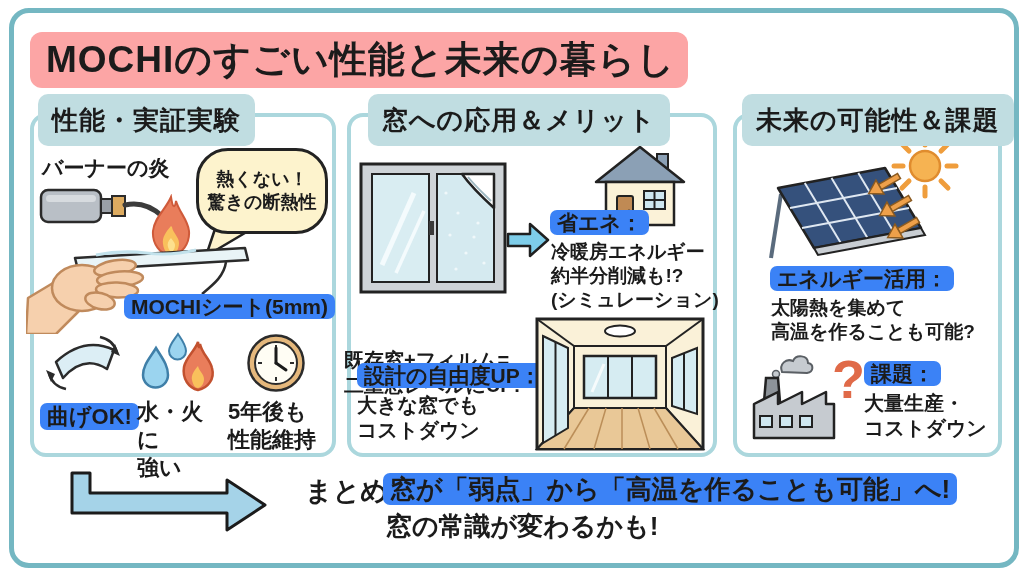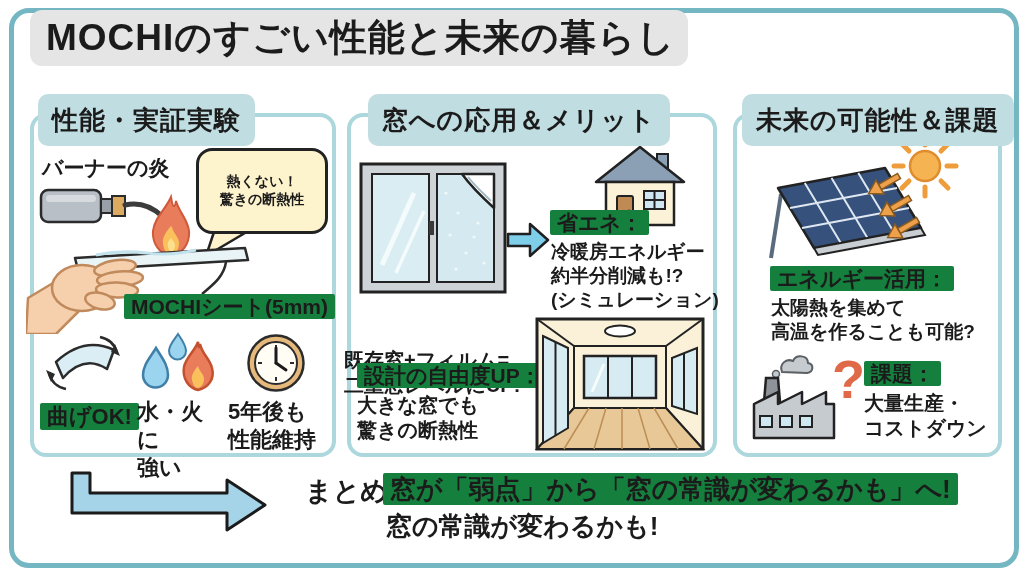--- a/index.html
+++ b/index.html
@@ -2,43 +2,43 @@
 <html><head>
 <meta charset="utf-8">
 <style>
   html,body{margin:0;padding:0;}
   body{
     width:1024px;height:572px;position:relative;overflow:hidden;background:#ffffff;
     font-family:"Liberation Sans","DejaVu Sans",sans-serif;font-weight:700;color:#1b1b1b;
   }
   .abs{position:absolute;}
   .pre{white-space:pre-line;line-height:1.27;}
-  .hl{background:#15803d;border-radius:2px;padding:1px 7px;box-decoration-break:clone;}
+  .hl{background:#3b82f6;border-radius:7px;padding:1px 7px;box-decoration-break:clone;}
   .outer-border{
     left:9px;top:8px;width:1000px;height:550px;
     border:5px solid #74b7c2;border-radius:20px;
   }
   .title-bar{
-    left:30px;top:10px;width:658px;height:56px;background:#e5e5e5;border-radius:12px;
+    left:30px;top:32px;width:658px;height:56px;background:#fca5a5;border-radius:12px;
     display:flex;align-items:center;padding-left:16px;box-sizing:border-box;
     font-size:37px;letter-spacing:1px;
   }
   .panel{top:113px;height:344px;border:4px solid #abd7dd;border-radius:16px;background:#fff;box-sizing:border-box;}
   .panel1{left:30px;width:306px;}
   .panel2{left:347px;width:370px;}
   .panel3{left:733px;width:269px;}
   .pill{
     top:94px;height:52px;background:#c0dde1;border-radius:10px;z-index:3;
     display:flex;align-items:center;padding:0 14px;font-size:26px;letter-spacing:1px;
   }
   .pill1{left:38px;} .pill2{left:368px;} .pill3{left:742px;}
   .bubble{
     left:196px;top:148px;width:132px;height:86px;background:#fdf3cd;border:3px solid #222;
-    border-radius:16px;display:flex;align-items:center;justify-content:center;text-align:center;
-    font-size:14px;z-index:2;box-sizing:border-box;
+    border-radius:32px;display:flex;align-items:center;justify-content:center;text-align:center;
+    font-size:18px;z-index:2;box-sizing:border-box;
   }
   .lbl{font-size:21px;}
   .small{font-size:19px;}
   .mid{font-size:20px;}
   .feat{font-size:22px;}
   .qmark{font-size:54px;color:#e06a48;line-height:1;}
   .sum-label{font-size:27px;}
   .sum-line{font-size:26px;}
   svg{display:block;}
 </style>
@@ -171,21 +171,21 @@
   <line x1="50" y1="56" x2="71" y2="56" stroke="#222" stroke-width="2"></line>
 </svg>
 
 <div class="abs lbl" style="left:550px;top:209px;"><span class="hl">省エネ：</span></div>
 <div class="abs small pre" style="left:551px;top:240px;">冷暖房エネルギー
 約半分削減も!?
 (シミュレーション)</div>
 
 <div class="abs lbl" style="left:357px;top:362px;"><span class="hl">設計の自由度UP：</span></div>
 <div class="abs mid pre" style="left:357px;top:393px;">大きな窓でも
-驚きの断熱性</div>
+コストダウン</div>
 
 <svg class="abs" style="left:534px;top:316px;" width="172" height="136" viewBox="0 0 172 136">
   <rect x="3" y="3" width="166" height="130" fill="#faf1d8" stroke="#222" stroke-width="3"></rect>
   <g stroke="#222" stroke-width="2">
     <line x1="3" y1="3" x2="40" y2="30"></line>
       <line x1="169" y1="3" x2="132" y2="30"></line>
     <line x1="3" y1="133" x2="40" y2="92"></line>
       <line x1="169" y1="133" x2="132" y2="92"></line>
   </g>
   <rect x="40" y="30" width="92" height="62" fill="#faf1d8" stroke="#222" stroke-width="2"></rect>
@@ -267,14 +267,14 @@
 <div class="abs qmark" style="left:832px;top:352px;">?</div>
 
 <div class="abs lbl" style="left:864px;top:360px;"><span class="hl">課題：</span></div>
 <div class="abs mid pre" style="left:864px;top:391px;">大量生産・
 コストダウン</div>
 
 <svg class="abs" style="left:62px;top:466px;" width="212" height="72" viewBox="0 0 212 72">
   <polygon points="10,7 28,7 28,27 165,27 165,14 203,39 165,64 165,47 10,47" fill="#a5d3e8" stroke="#1b1b1b" stroke-width="3" stroke-linejoin="round"></polygon>
 </svg>
 <div class="abs sum-label" style="left:281px;top:473px;margin-left:24px;">まとめ：</div>
-<div class="abs sum-line" style="left:383px;top:472px;"><span class="hl">窓が「弱点」から「窓の常識が変わるかも」へ!</span></div>
+<div class="abs sum-line" style="left:383px;top:472px;"><span class="hl">窓が「弱点」から「高温を作ることも可能」へ!</span></div>
 <div class="abs sum-line" style="left:386px;top:509px;">窓の常識が変わるかも!</div>
 
 </body></html>

